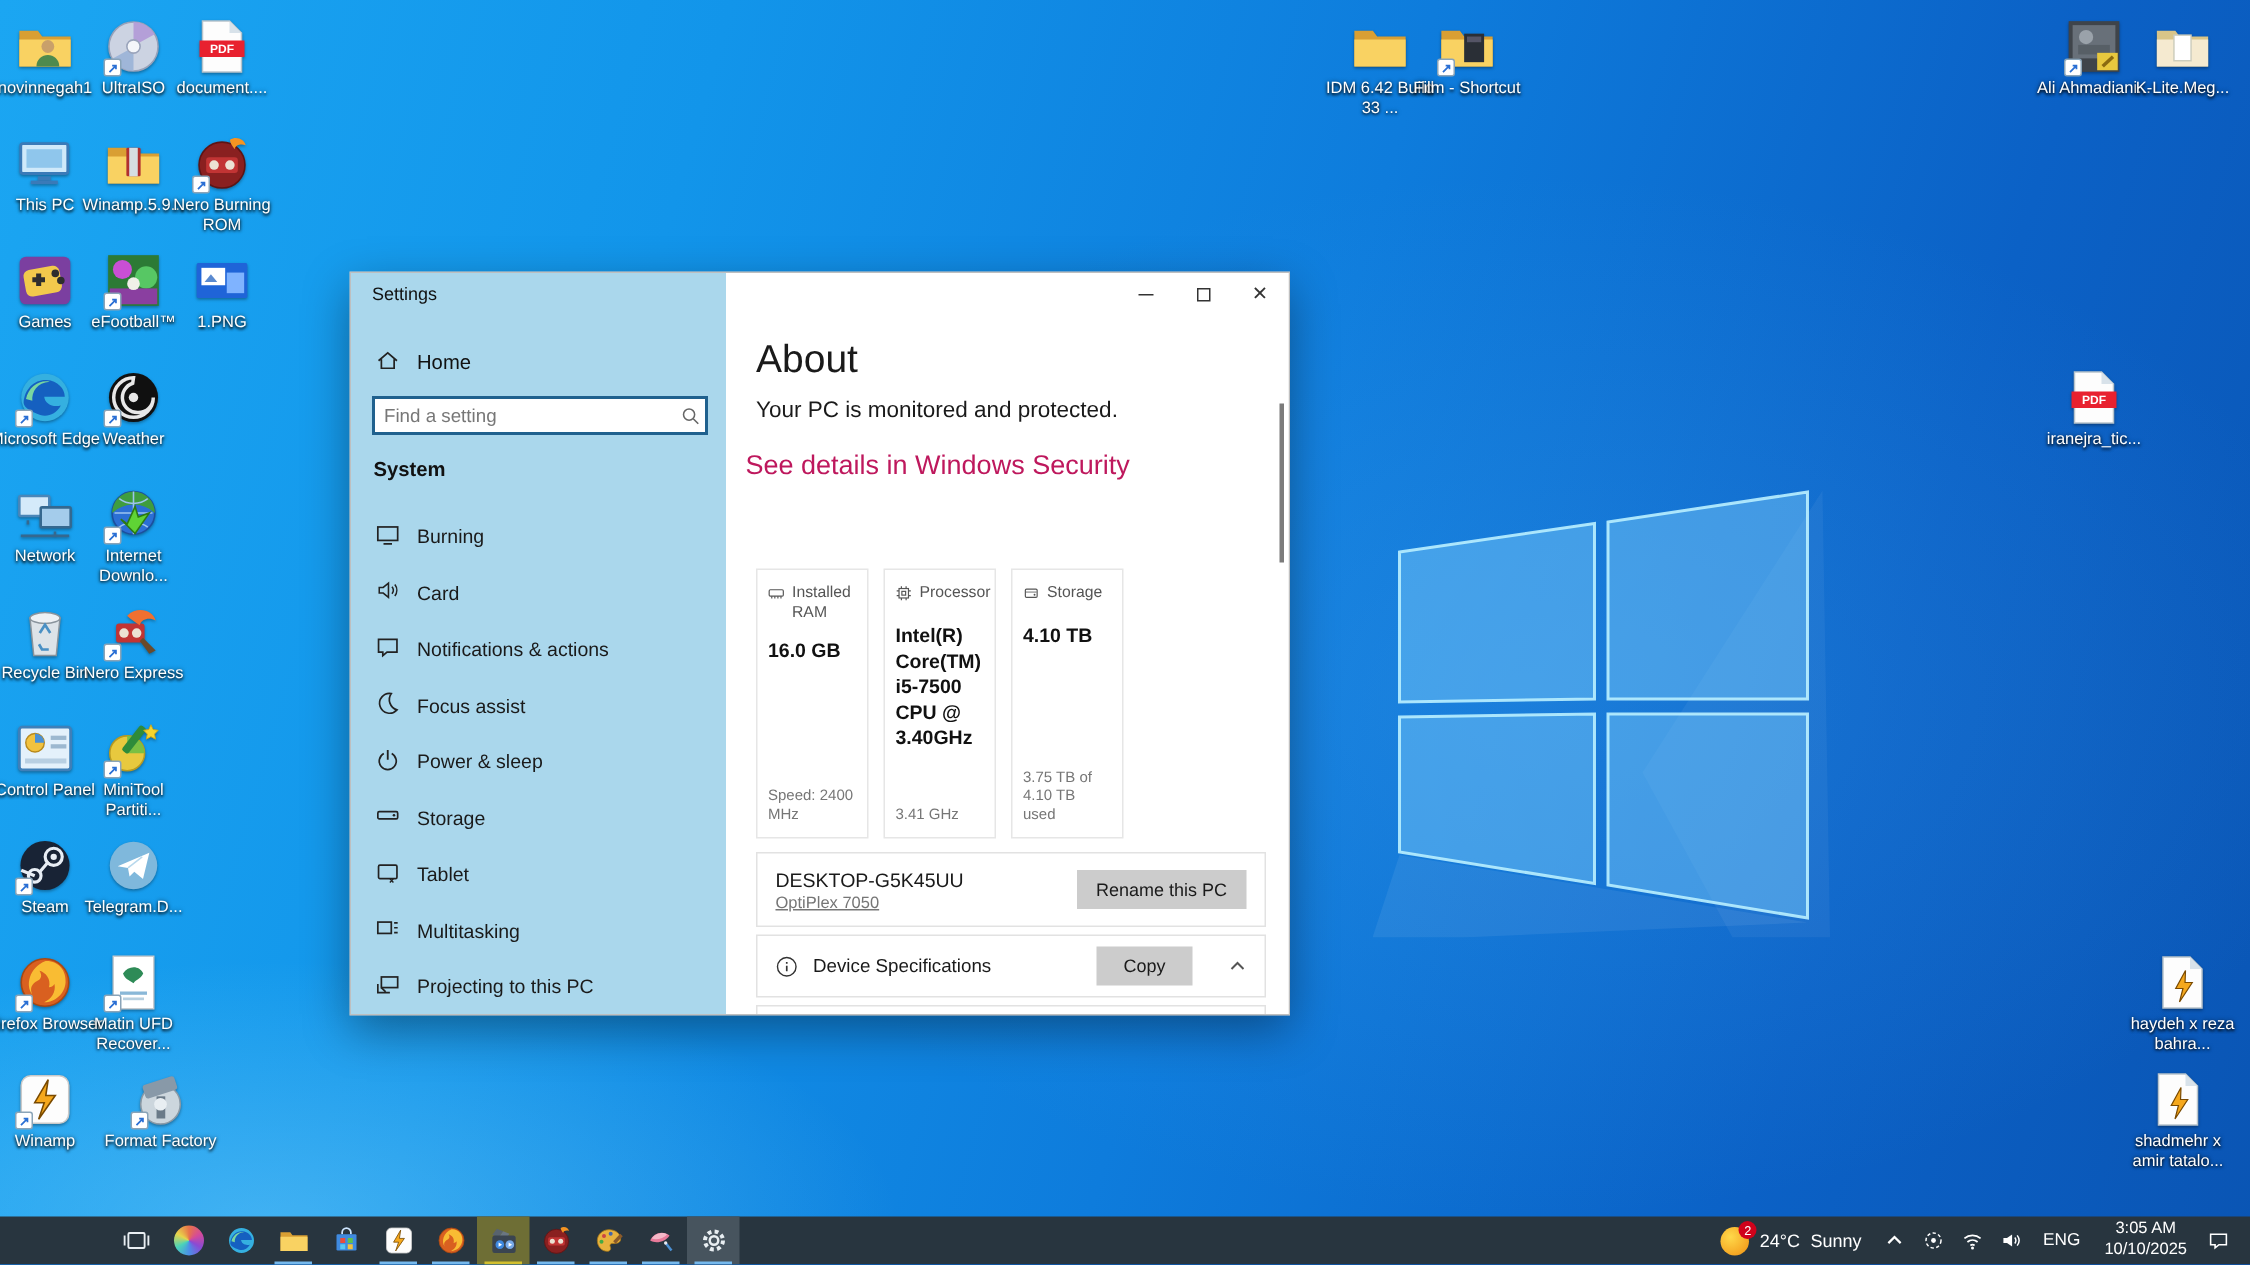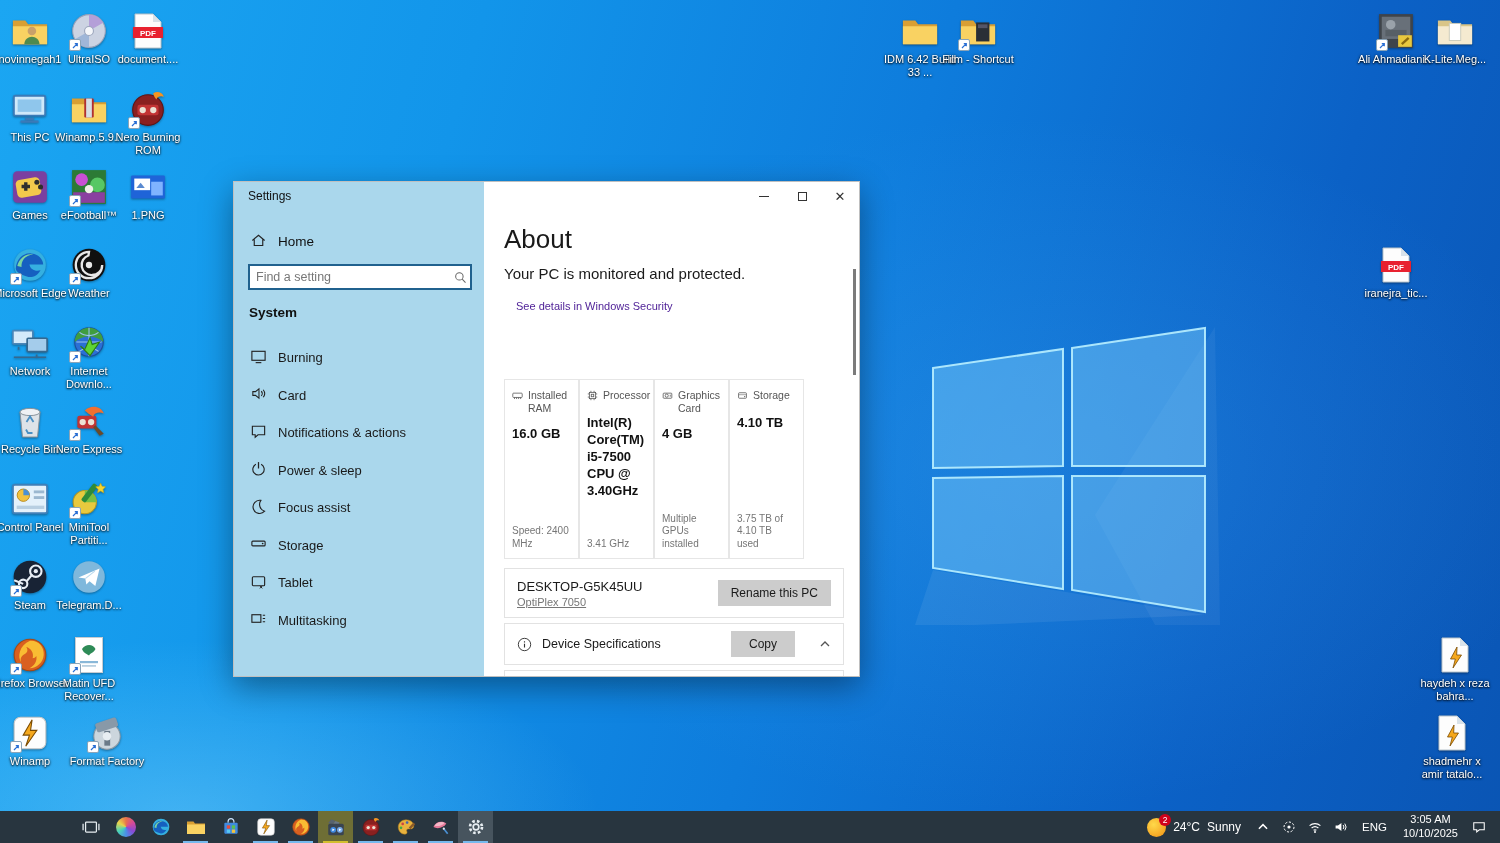--- a/index.html
+++ b/index.html
@@ -70,23 +70,23 @@
 
   .content { flex:1; position:relative; background:#fff; overflow:hidden; }
   .controls { position:absolute; top:0; right:0; height:28px; display:flex; }
   .ctrl { width:38px; height:28px; display:flex; align-items:center; justify-content:center; cursor:pointer; }
   .ctrl-min i { display:block; width:10px; height:0; border-top:1px solid #333; }
   .ctrl-max i { display:block; width:9px; height:9px; border:1px solid #333; }
   .ctrl-close { font-size:13px; color:#333; font-family:"DejaVu Sans", sans-serif; }
 
   .page-title { position:absolute; left:20px; top:42px; margin:0; font-size:26px; font-weight:300; color:#1a1a1a; }
   .subtitle  { position:absolute; left:20px; top:83px; font-size:15px; color:#1a1a1a; }
-  .sec-link  { position:absolute; left:32px; top:118px; font-size:11px; color:#4c1d95; text-decoration:none; cursor:pointer; }
-
-  .cards { position:absolute; left:20px; top:197px; display:flex; gap:0; }
+  .sec-link  { position:absolute; left:13px; top:118px; font-size:18px; color:#be185d; text-decoration:none; cursor:pointer; }
+
+  .cards { position:absolute; left:20px; top:197px; display:flex; gap:10px; }
   .spec-card {
     width:75px; height:180px; border:1px solid #e6e6e6; background:#fff;
     padding:9px 7px 8px 7px; display:flex; flex-direction:column;
   }
   .spec-card .head { display:flex; gap:5px; color:#555; font-size:10.5px; line-height:1.25; }
   .spec-card .head svg { width:11px; height:11px; flex:0 0 11px; margin-top:1px; }
   .spec-card .val { margin-top:11px; font-size:13px; font-weight:700; color:#111; line-height:1.3; word-wrap:break-word; }
   .spec-card .note { margin-top:auto; font-size:10px; color:#767676; line-height:1.25; }
 
   .devbox {
@@ -596,30 +596,30 @@
             <span>Card</span>
           </div>
           <div class="nav-item">
             <span><svg viewBox="0 0 18 18">
                 <path d="M2.5 3.5h13v9H8.5l-3 2.5v-2.5h-3z" fill="none" stroke="#222" stroke-width="1.2"></path>
               </svg></span>
             <span>Notifications &amp; actions</span>
           </div>
           <div class="nav-item">
             <span><svg viewBox="0 0 18 18">
+                <path d="M11.5 2.5a7 7 0 1 0 4 11.5 7.5 7.5 0 0 1-4-11.5z" fill="none" stroke="#222" stroke-width="1.2"></path>
+              </svg></span>
+            <span>Focus assist</span>
+          </div>
+          <div class="nav-item">
+            <span><svg viewBox="0 0 18 18">
                 <path d="M6.2 4.6a6 6 0 1 0 5.6 0" fill="none" stroke="#222" stroke-width="1.2"></path>
                 <path d="M9 2.2V9" stroke="#222" stroke-width="1.3"></path>
               </svg></span>
             <span>Power &amp; sleep</span>
-          </div>
-          <div class="nav-item">
-            <span><svg viewBox="0 0 18 18">
-                <path d="M11.5 2.5a7 7 0 1 0 4 11.5 7.5 7.5 0 0 1-4-11.5z" fill="none" stroke="#222" stroke-width="1.2"></path>
-              </svg></span>
-            <span>Focus assist</span>
           </div>
           <div class="nav-item">
             <span><svg viewBox="0 0 18 18">
                 <rect x="2" y="6.5" width="14" height="5" rx="1" fill="none" stroke="#222" stroke-width="1.2"></rect>
                 <circle cx="13.4" cy="9" r=".9" fill="#222"></circle>
               </svg></span>
             <span>Storage</span>
           </div>
           <div class="nav-item">
             <span><svg viewBox="0 0 18 18">
@@ -627,20 +627,28 @@
                 <path d="M10.5 13.5l2.5 2.8M13 13.5l-2.5 2.8" stroke="#222" stroke-width="1"></path>
               </svg></span>
             <span>Tablet</span>
           </div>
           <div class="nav-item">
             <span><svg viewBox="0 0 18 18">
                 <rect x="2" y="5" width="9.5" height="8" fill="none" stroke="#222" stroke-width="1.2"></rect>
                 <path d="M13.5 5.5h2.5M13.5 9h2.5M13.5 12.5h2.5" stroke="#222" stroke-width="1.2"></path>
               </svg></span>
             <span>Multitasking</span>
+          </div>
+          <div class="nav-item">
+            <span><svg viewBox="0 0 18 18">
+                <rect x="4.5" y="3.5" width="11.5" height="7.5" fill="none" stroke="#222" stroke-width="1.2"></rect>
+                <path d="M2 8.5v6h8.5" fill="none" stroke="#222" stroke-width="1.2"></path>
+                <path d="M4.5 11l3 3" stroke="#222" stroke-width="1.2"></path>
+              </svg></span>
+            <span>Projecting to this PC</span>
           </div>
         </div>
     </div>
 
     <div class="content">
       <div class="controls">
         <span class="ctrl ctrl-min">
             <i></i>
           </span>
         <span class="ctrl ctrl-max">
@@ -673,32 +681,20 @@
                   <path d="M5 1v2M9 1v2M5 11v2M9 11v2M1 5h2M1 9h2M11 5h2M11 9h2" stroke="#555"></path>
                 </svg></span>
               <span>Processor</span>
             </div>
             <div class="val">Intel(R) Core(TM) i5-7500 CPU @ 3.40GHz</div>
             <div class="note">3.41 GHz</div>
           </div>
           <div class="spec-card">
             <div class="head">
               <span><svg viewBox="0 0 14 14">
-                  <rect x="1.5" y="4" width="11" height="6.5" rx="1" fill="none" stroke="#555"></rect>
-                  <circle cx="6" cy="7.2" r="2" fill="none" stroke="#555"></circle>
-                  <path d="M10.5 6v2.5" stroke="#555"></path>
-                </svg></span>
-              <span>Graphics Card</span>
-            </div>
-            <div class="val">4 GB</div>
-            <div class="note">Multiple GPUs installed</div>
-          </div>
-          <div class="spec-card">
-            <div class="head">
-              <span><svg viewBox="0 0 14 14">
                   <rect x="2" y="3.5" width="10" height="7" rx="1" fill="none" stroke="#555"></rect>
                   <circle cx="9.8" cy="8.3" r=".8" fill="#555"></circle>
                   <path d="M2.5 6h9" stroke="#555" stroke-width=".7"></path>
                 </svg></span>
               <span>Storage</span>
             </div>
             <div class="val">4.10 TB</div>
             <div class="note">3.75 TB of 4.10 TB used</div>
           </div>
         </div>

